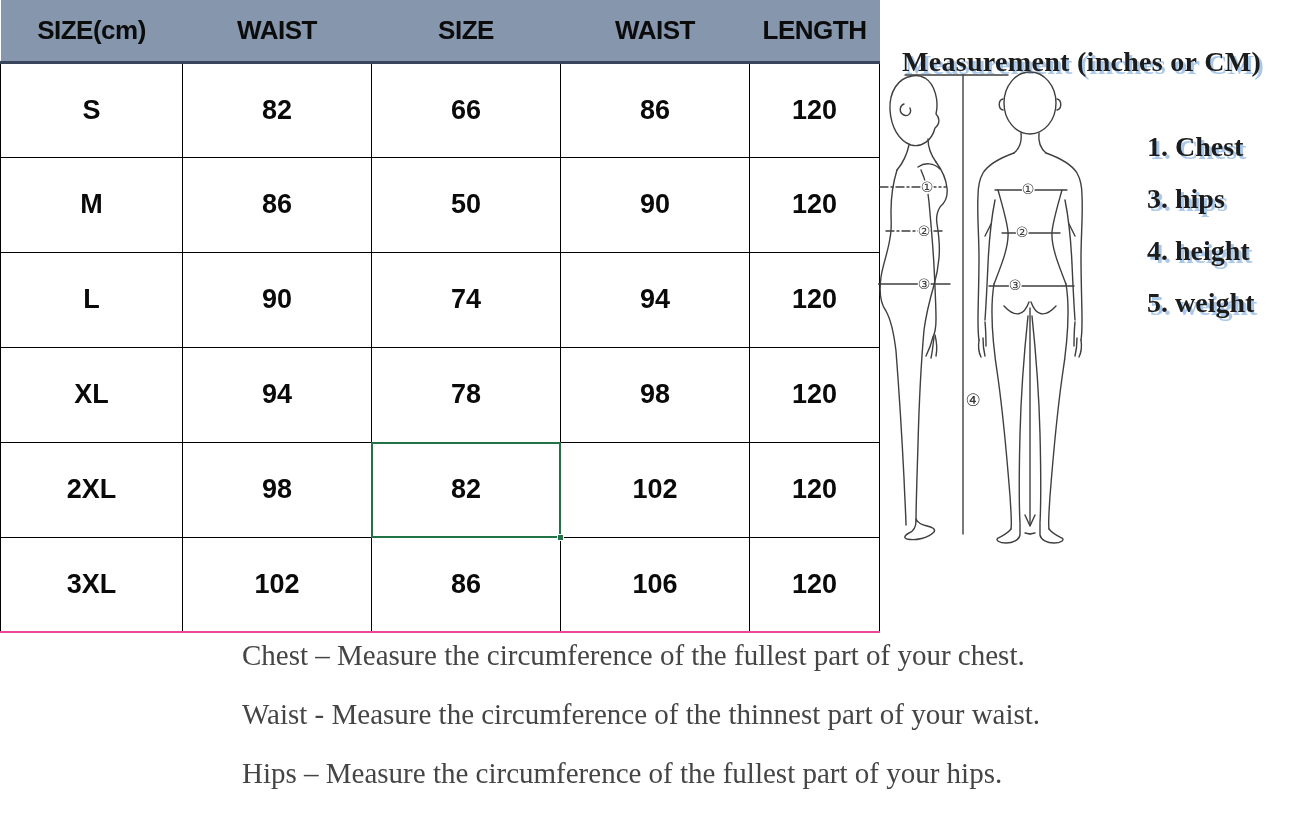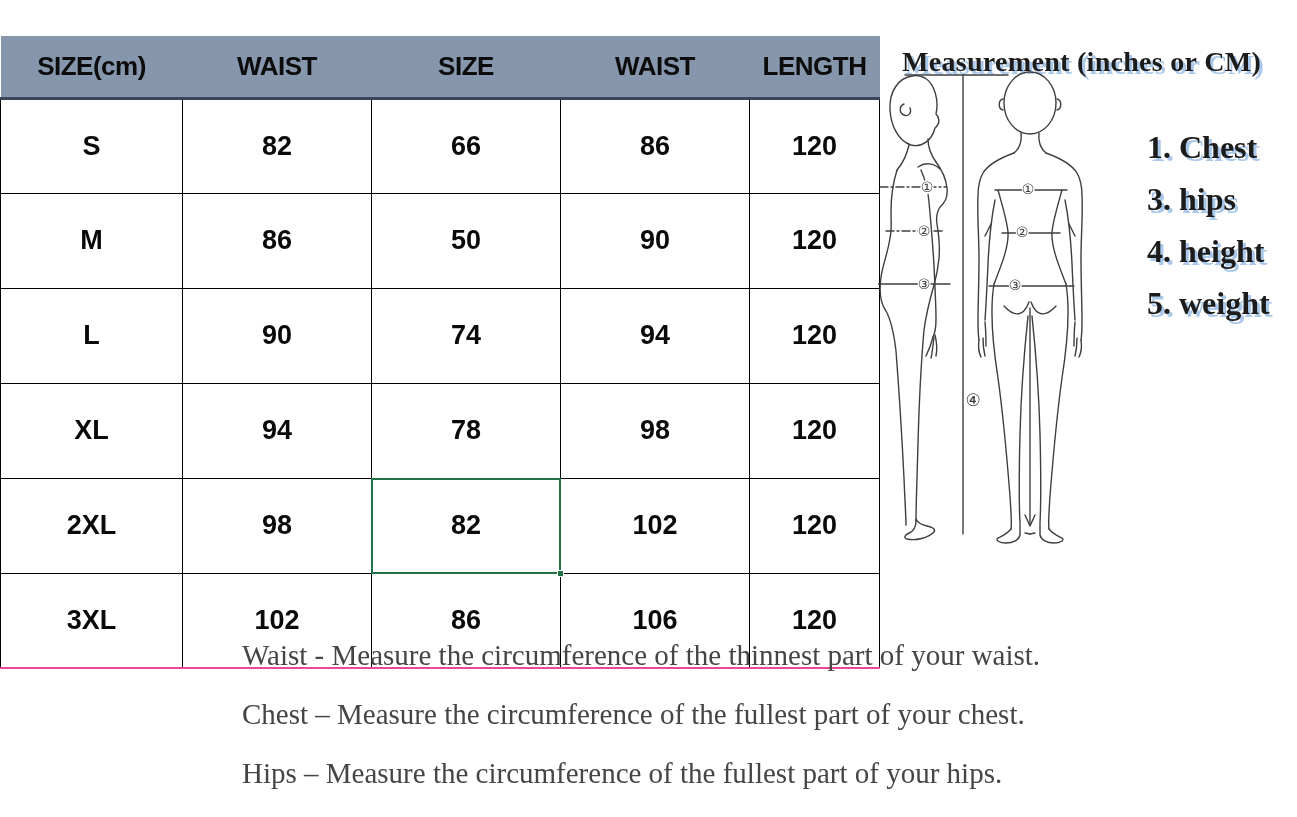--- a/index.html
+++ b/index.html
@@ -5,21 +5,21 @@
   * { margin:0; padding:0; box-sizing:border-box; }
   body { background:#fff; }
   .page {
     position:relative; width:1297px; height:817px; background:#ffffff;
     font-family:"Liberation Sans", sans-serif; overflow:hidden;
   }
 
   
   .size-table {
     position:absolute; left:0; top:0;
-    border-collapse:collapse; table-layout:fixed; width:879px;margin-top:36px;
+    border-collapse:collapse; table-layout:fixed; width:879px;
   }
   .size-table th {
     height:62px; background:#8596ad; color:#0c0c0c;
     font-size:26px; font-weight:bold; text-align:center;
     border:none; border-bottom:3px solid #39455a; letter-spacing:-0.5px;
   }
   .size-table td {
     height:95px; border:1px solid #000; background:#fff;
     text-align:center; vertical-align:middle;
     font-size:27px; font-weight:bold; color:#0a0a0a;
@@ -36,21 +36,21 @@
   }
 
   
   .m-title {
     position:absolute; left:902px; top:46px; white-space:nowrap;
     font-family:"Liberation Serif", serif; font-weight:bold; font-size:28px;
     color:#1c1c1c; text-shadow:3px 3px 0 #aac9ea; letter-spacing:0.3px;text-align:right;
   }
   .m-list {
     position:absolute; left:1147px; top:121px;
-    font-family:"Liberation Serif", serif; font-weight:bold; font-size:32px;
+    font-family:"Liberation Serif", serif; font-weight:bold; font-size:28px;
     color:#1c1c1c; text-shadow:3px 3px 0 #aac9ea;
   }
   .m-item { height:52px; display:flex; align-items:center; white-space:nowrap; }
 
   .figure-svg { position:absolute; left:878px; top:66px; }
   .figure-svg path, .figure-svg ellipse {
     fill:none; stroke:#3f3f3f; stroke-width:1.4;
     stroke-linecap:round; stroke-linejoin:round;
   }
   .marker {
@@ -211,18 +211,18 @@
   <span class="marker" style="left:973px; top:400px; font-size:17px;">④</span>
 
   <div class="m-list">
     <div class="m-item">1. Chest</div>
     <div class="m-item">3. hips</div>
     <div class="m-item">4. height</div>
     <div class="m-item">5. weight</div>
   </div>
 
   <div class="instructions">
+    <div class="instr-line">Chest – Measure the circumference of the fullest part of your chest.</div>
     <div class="instr-line">Waist - Measure the circumference of the thinnest part of your waist.</div>
-    <div class="instr-line">Chest – Measure the circumference of the fullest part of your chest.</div>
     <div class="instr-line">Hips – Measure the circumference of the fullest part of your hips.</div>
   </div>
 
 </div>
 
 </body></html>

